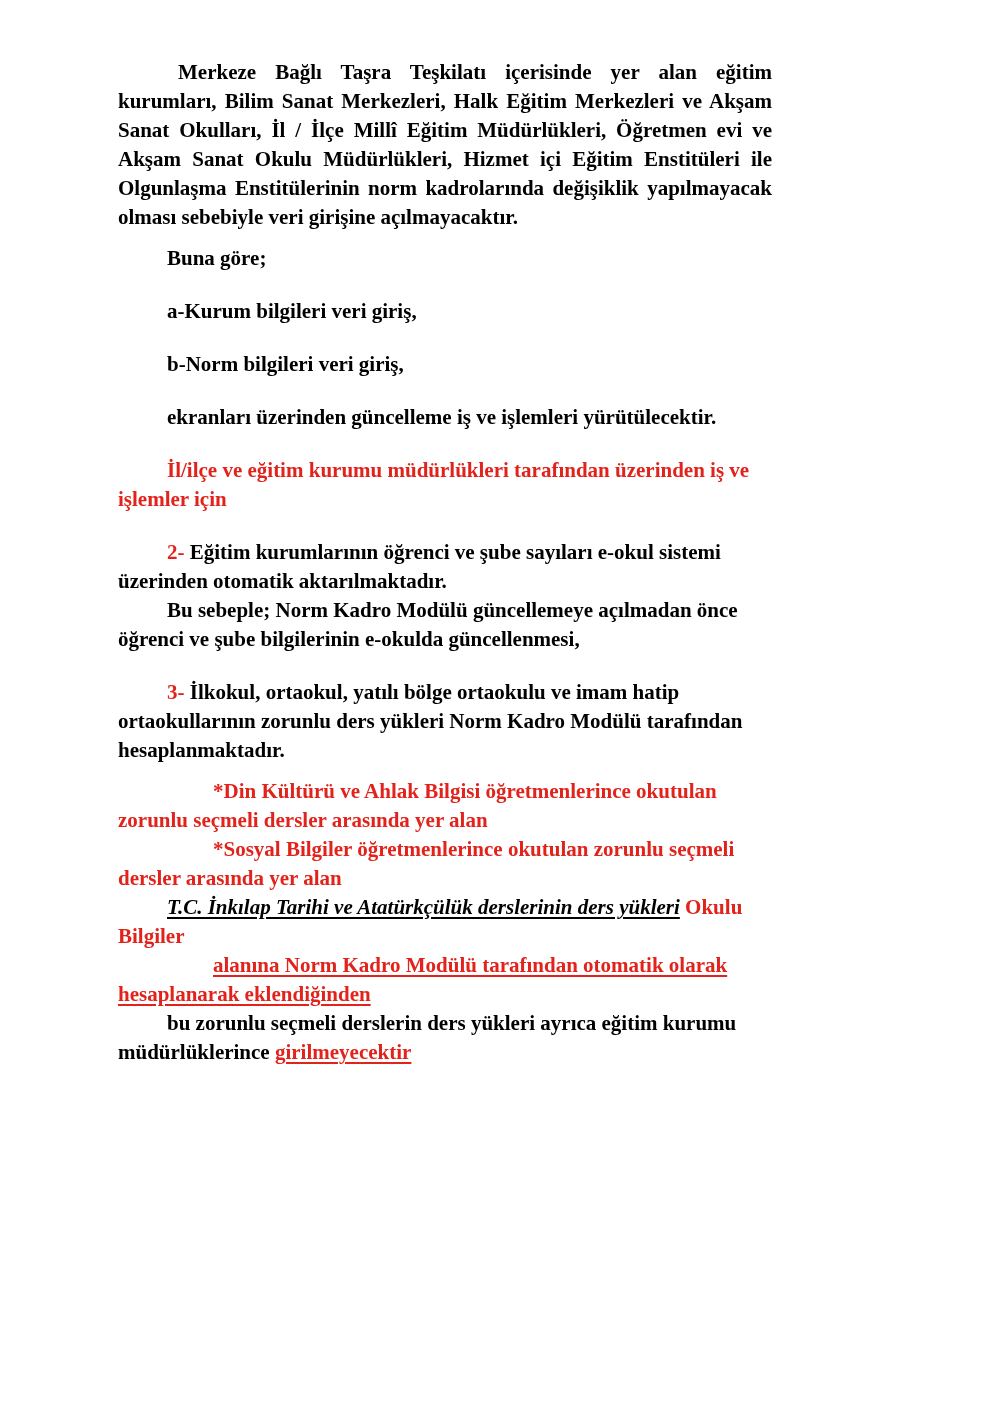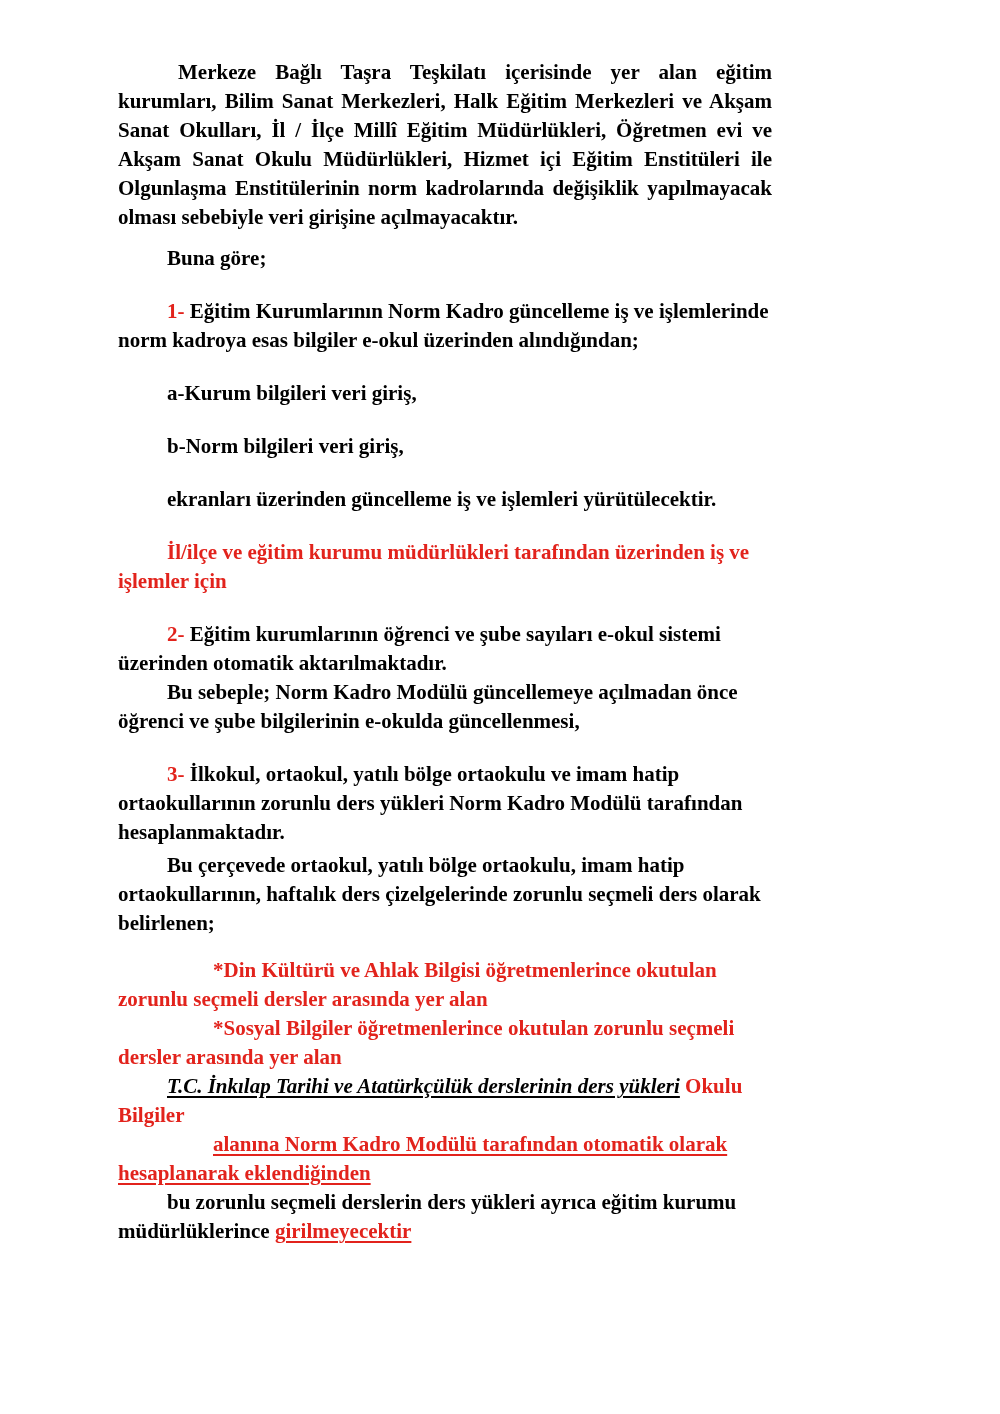--- a/index.html
+++ b/index.html
@@ -29,51 +29,49 @@
   .u{text-decoration:underline;text-decoration-thickness:2px;text-underline-offset:3px;}
   .red{color:var(--red);}
   .just{text-align:justify;}
   
   .ind-lg{text-indent:60px;}
   .ind{text-indent:49px;font-weight:bold;}
   .ind-xl{text-indent:95px;}
   
   .gap-sm{margin-bottom:12px;}
   .gap{margin-bottom:24px;}
-  .gap-md{margin-bottom:4px;}
+  .gap-md{margin-bottom:12px;}
   .gap-lg{margin-bottom:18px;}
 </style>
 </head>
 <body>
 
 <div class="page">
   <div class="doc">
 
     <p class="b just ind-lg gap-sm">Merkeze Bağlı Taşra Teşkilatı içerisinde yer alan eğitim kurumları, Bilim Sanat Merkezleri, Halk Eğitim Merkezleri ve Akşam Sanat Okulları, İl / İlçe Millî Eğitim Müdürlükleri, Öğretmen evi ve Akşam Sanat Okulu Müdürlükleri, Hizmet içi Eğitim Enstitüleri ile Olgunlaşma Enstitülerinin norm kadrolarında değişiklik yapılmayacak olması sebebiyle veri girişine açılmayacaktır.</p>
 
     <p class="ind gap">Buna göre;</p>
 
-    <p class="ind gap"><span class="red">1-</span><span> Eğitim Kurumlarının Norm Kadro güncelleme iş ve işlemlerinde norm kadroya esas bilgiler e-okul üzerinden alındığından;</span></p>
 
     <p class="ind gap">a-Kurum bilgileri veri giriş,</p>
 
     <p class="ind gap">b-Norm bilgileri veri giriş,</p>
 
 
     <p class="ind gap">ekranları üzerinden güncelleme iş ve işlemleri yürütülecektir.</p>
 
     <p class="red ind gap">İl/ilçe ve eğitim kurumu müdürlükleri tarafından üzerinden iş ve işlemler için</p>
 
     <p class="ind"><span class="red">2-</span><span> Eğitim kurumlarının öğrenci ve şube sayıları e-okul sistemi üzerinden otomatik aktarılmaktadır.</span></p>
 
     <p class="ind gap">Bu sebeple; Norm Kadro Modülü güncellemeye açılmadan önce öğrenci ve şube bilgilerinin e-okulda güncellenmesi,</p>
 
     <p class="ind gap-md"><span class="red">3-</span><span> İlkokul, ortaokul, yatılı bölge ortaokulu ve imam hatip ortaokullarının zorunlu ders yükleri Norm Kadro Modülü tarafından hesaplanmaktadır.</span></p>
 
-    <p class="b ind gap-lg">Bu çerçevede ortaokul, yatılı bölge ortaokulu, imam hatip ortaokullarının, haftalık ders çizelgelerinde zorunlu seçmeli ders olarak belirlenen;</p>
 
     <p class="b red ind-xl">*Din Kültürü ve Ahlak Bilgisi öğretmenlerince okutulan zorunlu seçmeli dersler arasında yer alan</p>
 
 
     <p class="b red ind-xl">*Sosyal Bilgiler öğretmenlerince okutulan zorunlu seçmeli dersler arasında yer alan</p>
 
     <p class="b ind"><span class="it u">T.C. İnkılap Tarihi ve Atatürkçülük derslerinin ders yükleri</span><span class="red"> Okulu Bilgiler</span></p>
 
     <p class="b red u ind-xl">alanına Norm Kadro Modülü tarafından otomatik olarak hesaplanarak eklendiğinden</p>
 

